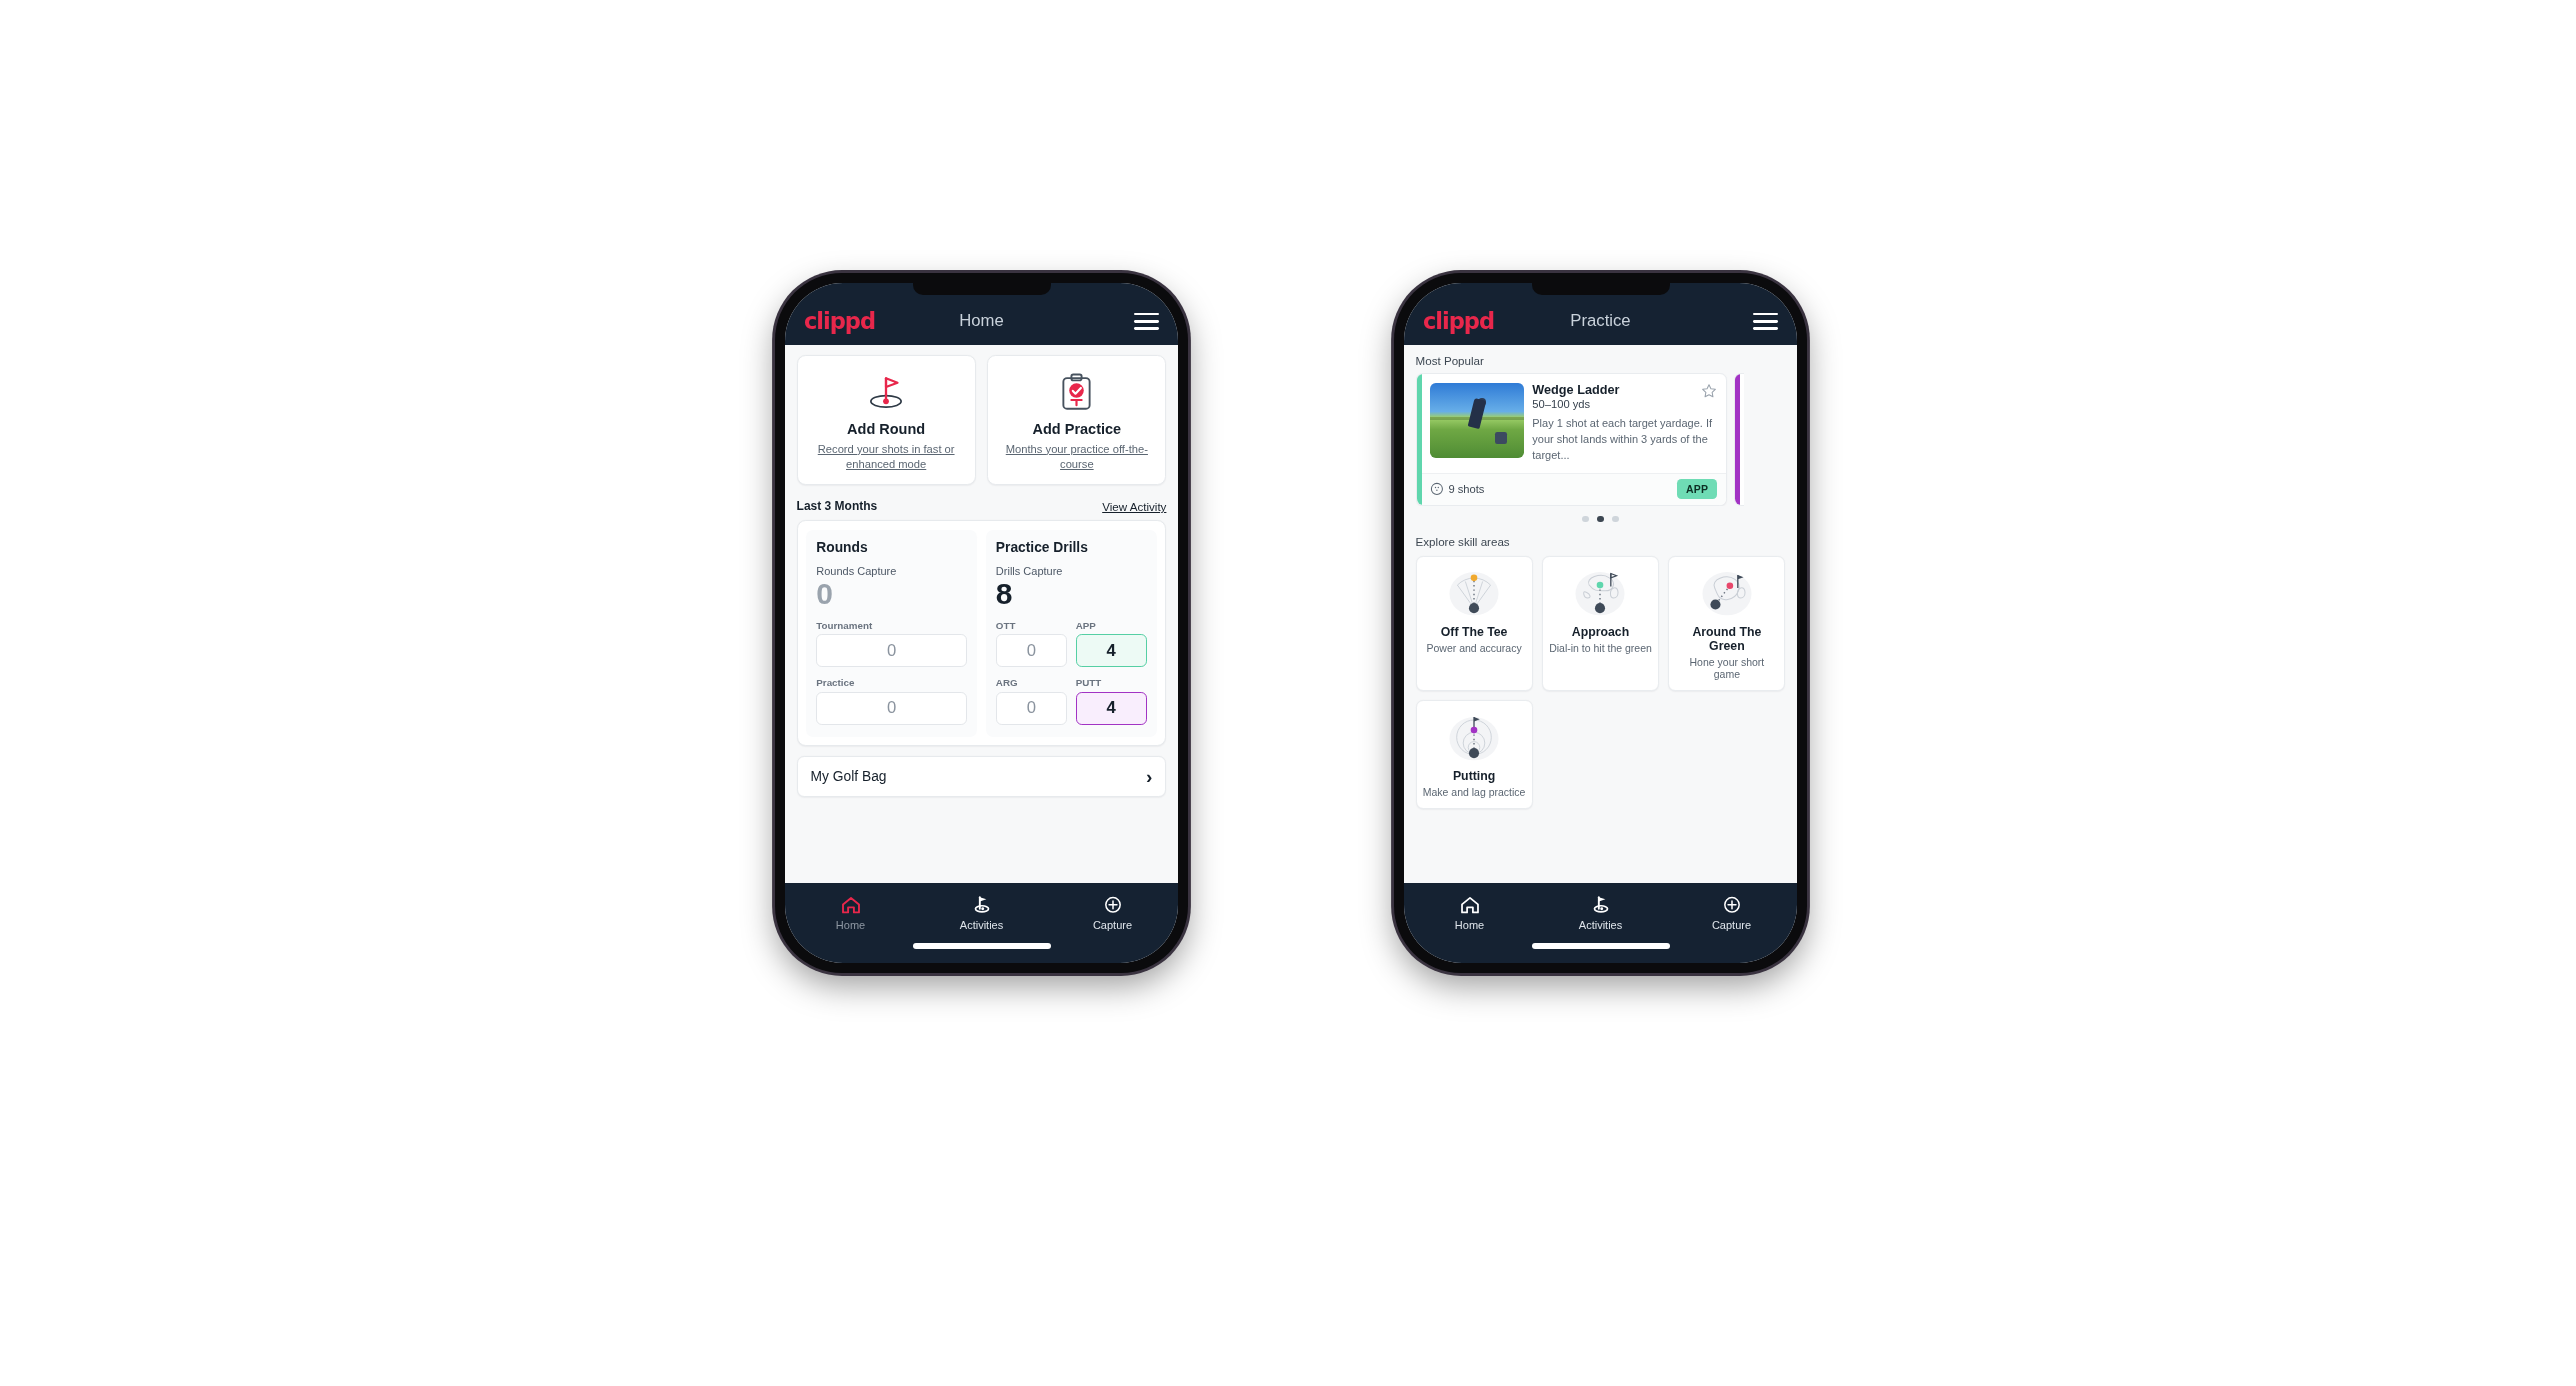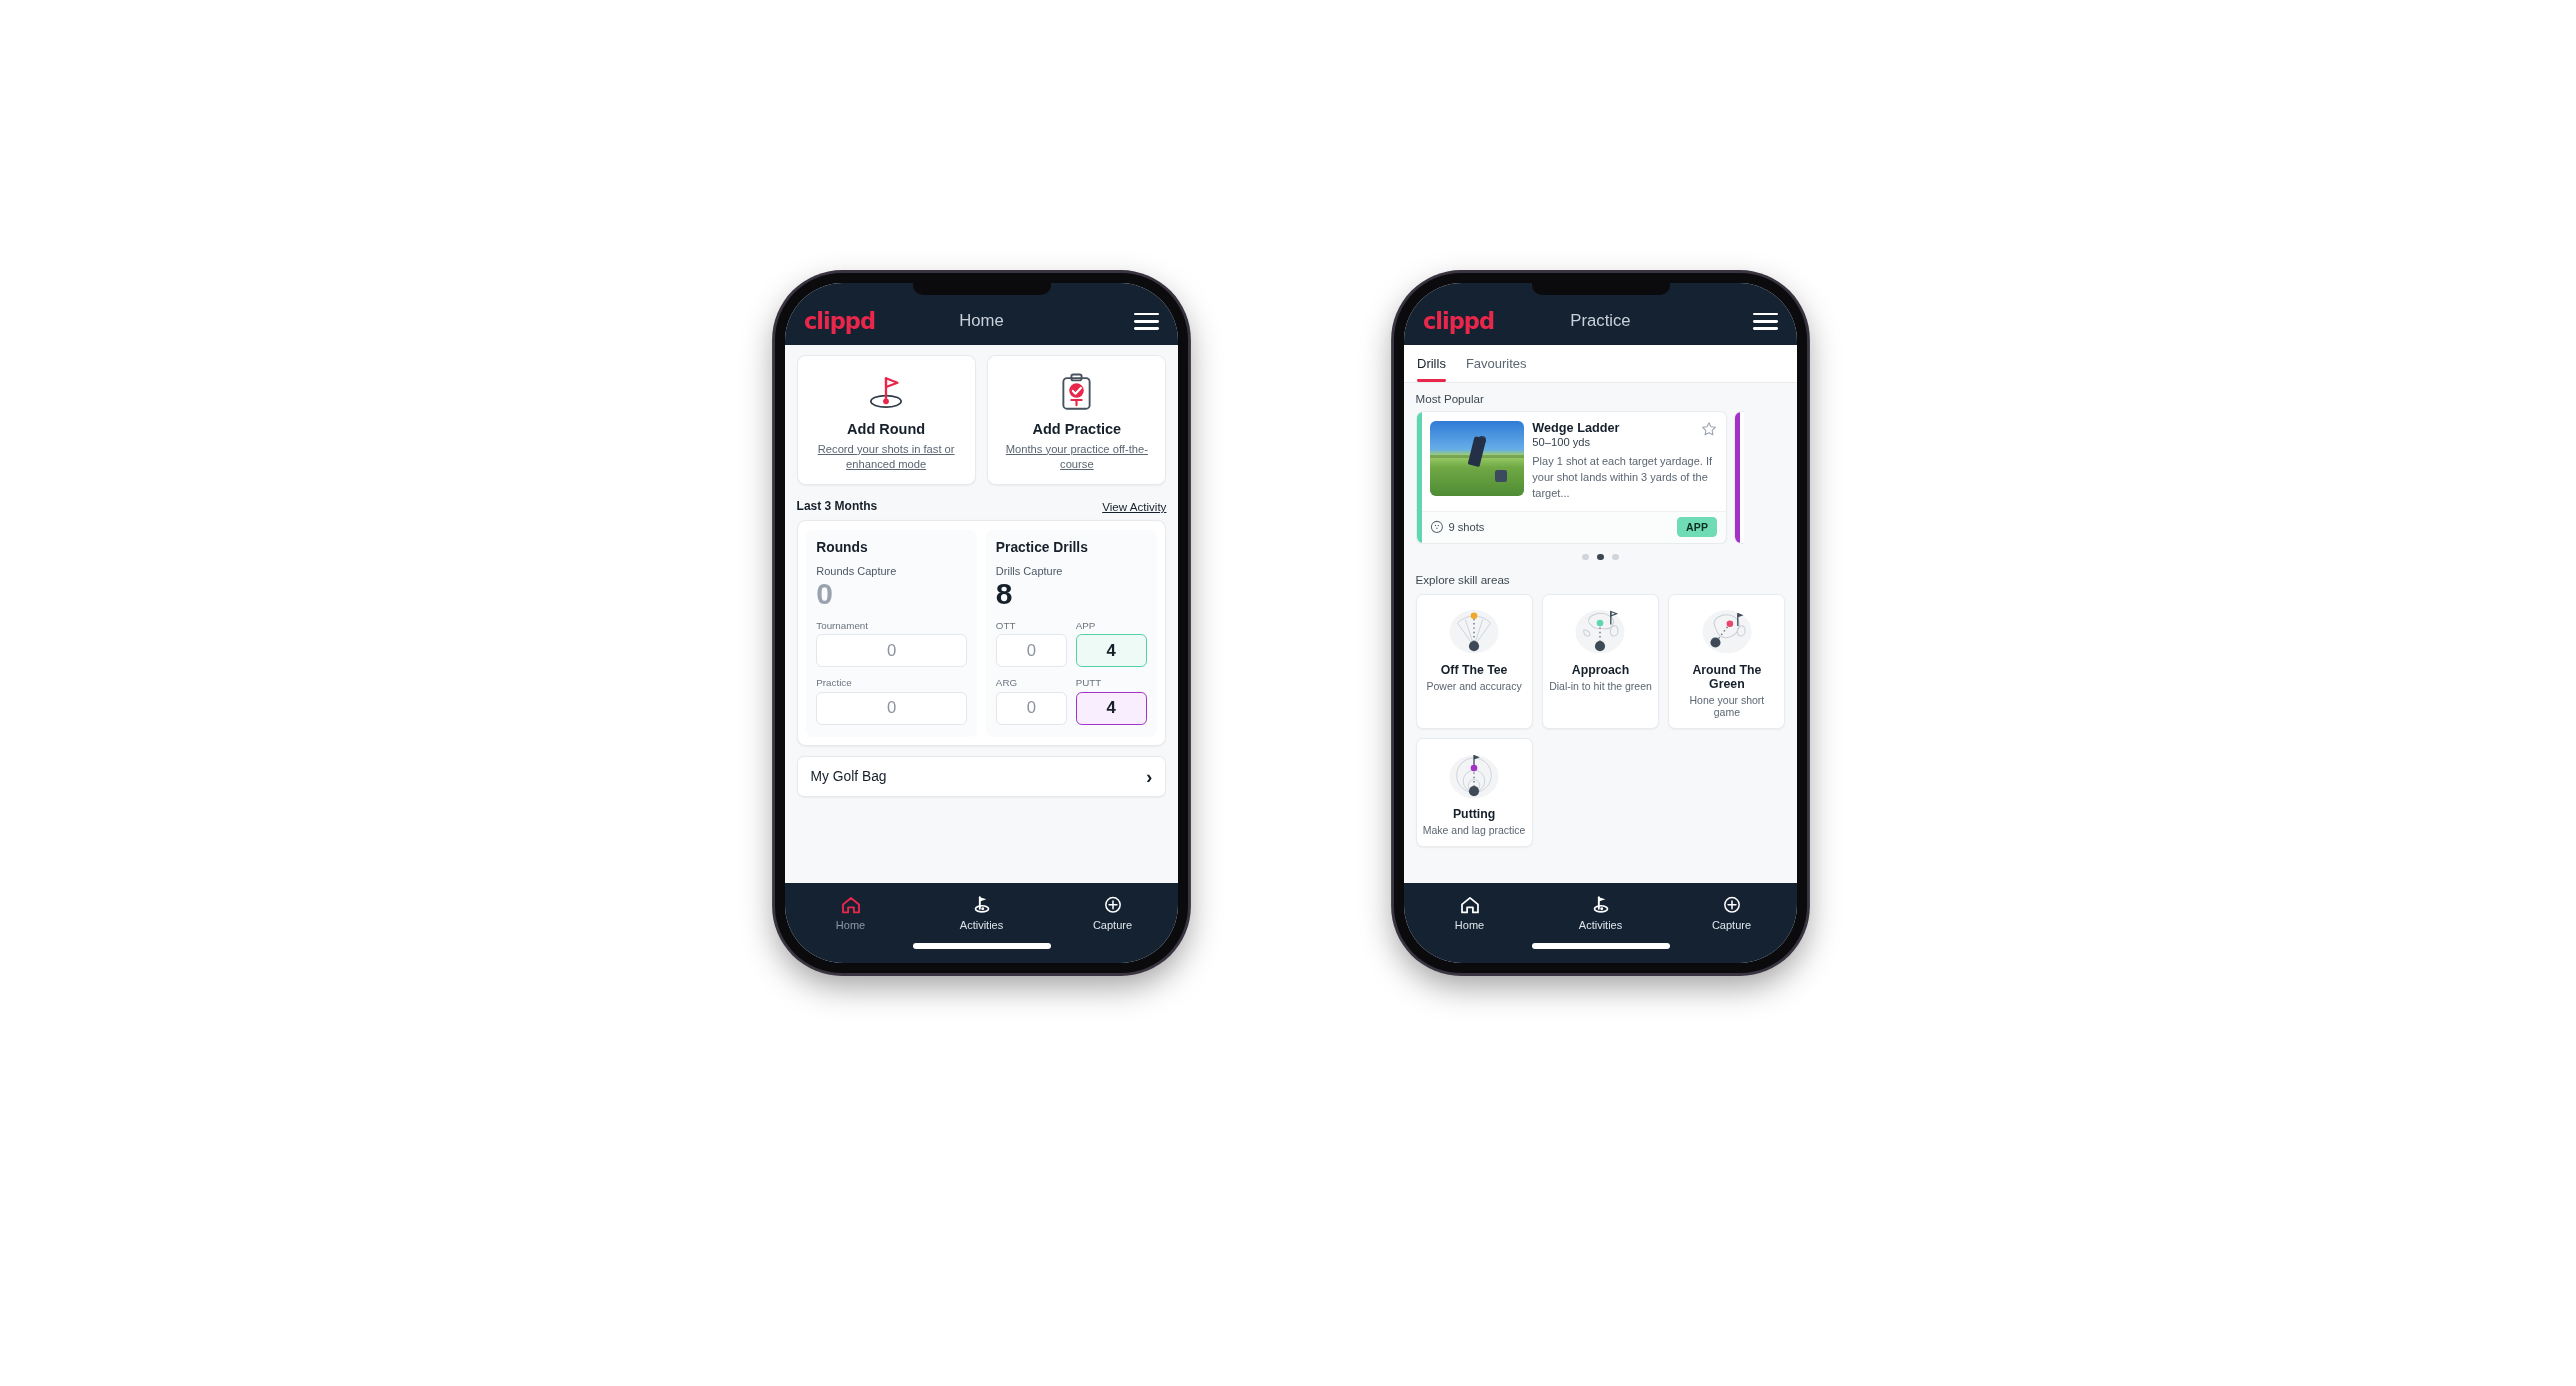--- a/index.html
+++ b/index.html
@@ -98,21 +98,21 @@
   .stat-col {
     flex: 1; background: #fafbfc; border-radius: 7.2px;
     padding: 10px 10px 11.6px 10px;
   }
   .stat-head { font-size: 13.8px; font-weight: 700; color:#16202b; margin-bottom: 10px; }
   .stat-sub { font-size: 11px; color:#4d5866; margin-bottom: 1.4px; }
   .stat-big { font-size: 30px; font-weight: 700; line-height: 1.05; }
   .stat-big.muted { color:#9aa3ad; }
   .stat-big.dark { color:#16202b; }
 
-  .field-label { font-size: 9.8px; color:#6b7480; margin: 10px 0 3.6px 0; }
+  .field-label { font-size: 9.8px; color:#6b7480; margin: 10px 0 3.6px 0; font-weight: bold; }
   .field-box {
     border: 0.7px solid #e3e6ea; border-radius: 5.8px;
     height: 33px; display:flex; align-items:center; justify-content:center;
     font-size: 16.7px; color:#8a939e; background:#fff;
   }
   .field-box.green { border-color:#55cfa4; background:#edfaf5; color:#16202b; font-weight:700; }
   .field-box.purple { border-color:#a233c4; background:#f9eefd; color:#16202b; font-weight:700; }
   .two-col { display:flex; gap: 8.7px; }
   .two-col > div { flex: 1; }
 
@@ -362,24 +362,20 @@
       <div class="appbar">
         <div class="logo">clippd</div>
         <div class="appbar-title">Practice</div>
         <div class="hamburger">
             <i></i>
             <i></i>
             <i></i>
           </div>
       </div>
 
-      <div class="tabs">
-        <div class="tab active">Drills</div>
-        <div class="tab">Favourites</div>
-      </div>
 
       <div class="body">
         <div class="prac-pad">
 
           <div class="mini-title">Most Popular</div>
 
           <div class="carousel">
             <div class="drill-card">
               <span class="accent"></span>
               <div class="drill-top">

